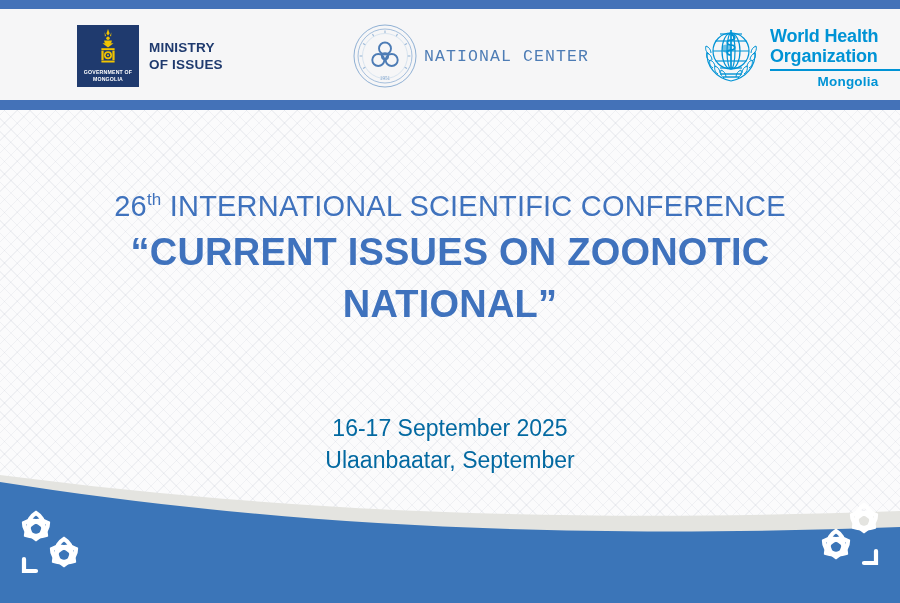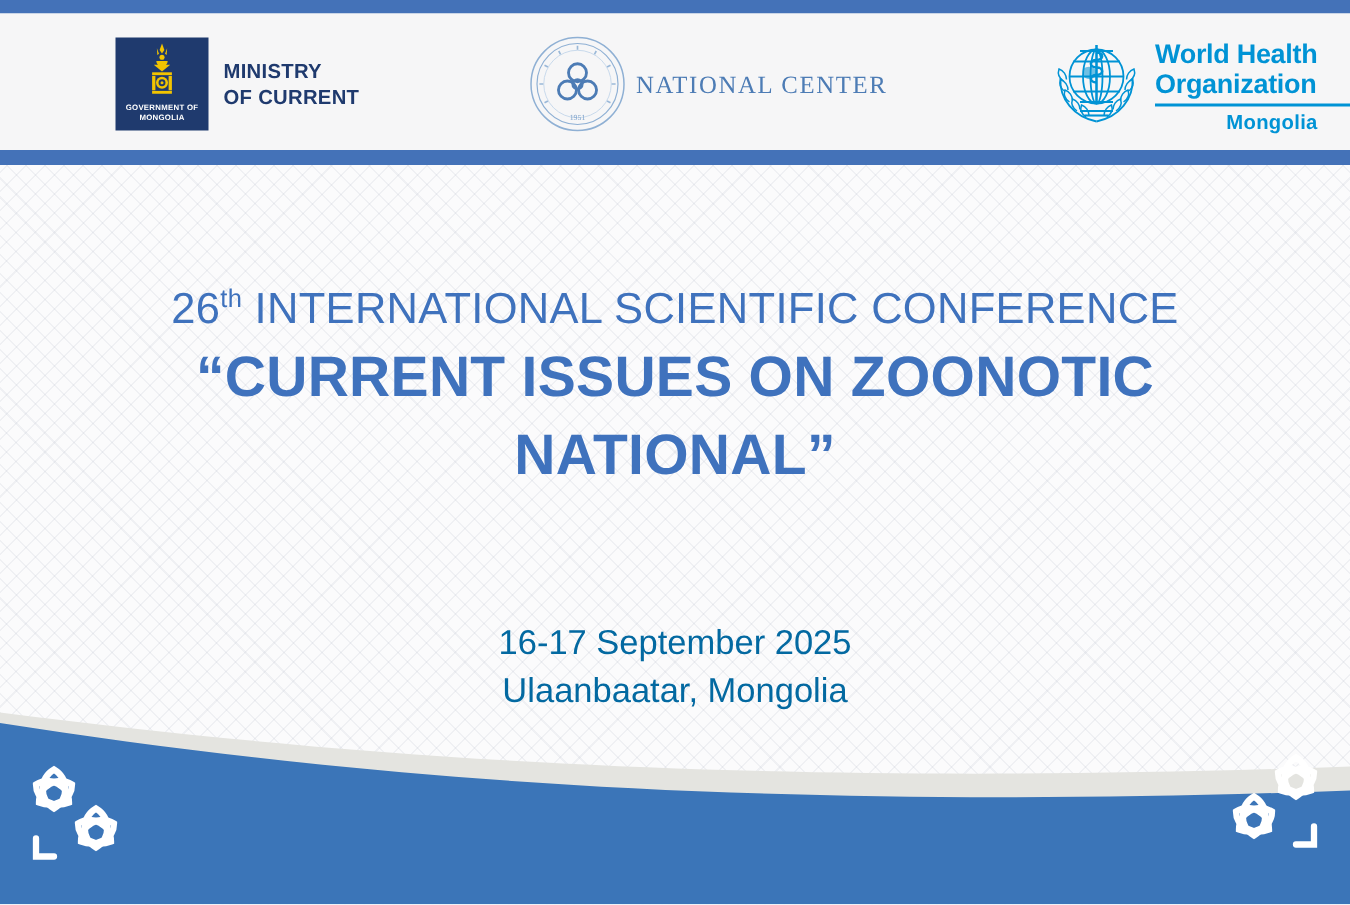--- a/index.html
+++ b/index.html
@@ -115,20 +115,21 @@
   .nczd-name {
     margin-left: 6px;
     color: #5e87bd;
     font-family: "Liberation Serif", serif;
   }
   .nczd-line1 {
     font-size: 16.5px;
     letter-spacing: 1.1px;
     line-height: 19px;
     color: #4d7cb5;
+    font-family: Liberation Mono, monospace;
   }
   .nczd-line2 {
     font-size: 10.5px;
     letter-spacing: 0.9px;
     line-height: 13px;
     color: #7fa3cc;
   }
 
   
   .who {
@@ -258,21 +259,21 @@
             <path d="M9.5 35.4 L20.5 35.4 L15 31.2 Z" fill="#f2c400" opacity="0"></path>
           </svg>
         </span>
         <div class="moh-emblem-text">
           <div>GOVERNMENT OF</div>
           <div>MONGOLIA</div>
         </div>
       </div>
       <div class="moh-name">
         <div>MINISTRY</div>
-        <div>OF CURRENT</div>
+        <div>OF ISSUES</div>
       </div>
     </div>
 
     <div class="nczd">
       <span class="nczd-seal">
         <svg width="66" height="66" viewBox="0 0 66 66">
           <circle cx="33" cy="33" r="31" fill="none" stroke="#8fb0d4" stroke-width="1"></circle>
           <circle cx="33" cy="33" r="27" fill="none" stroke="#8fb0d4" stroke-width="0.8"></circle>
           <circle cx="33" cy="33" r="22.5" fill="none" stroke="#c3d6ea" stroke-width="0.6"></circle>
 
@@ -358,21 +359,21 @@
       <span>INTERNATIONAL SCIENTIFIC CONFERENCE</span>
     </div>
     <div class="title-main">
       <div>“CURRENT ISSUES ON ZOONOTIC</div>
       <div>NATIONAL”</div>
     </div>
   </div>
 
   <div class="meta-block">
     <div class="meta-line">16-17 September 2025</div>
-    <div class="meta-line">Ulaanbaatar, Mongolia</div>
+    <div class="meta-line">Ulaanbaatar, September</div>
   </div>
 
   <svg class="wave" viewBox="0 0 900 140" preserveAspectRatio="none">
     <path d="M0 12 C 250 44, 520 62, 900 48 L900 140 L0 140 Z" fill="#e4e4e0"></path>
     <path d="M0 19 C 250 58, 520 78, 900 64 L900 140 L0 140 Z" fill="#3b75b8"></path>
   </svg>
 
   <svg class="ornament ornament-left" viewBox="0 0 84 76">
     <g fill="none" stroke="#ffffff" stroke-width="4.2" stroke-linecap="round">
 

